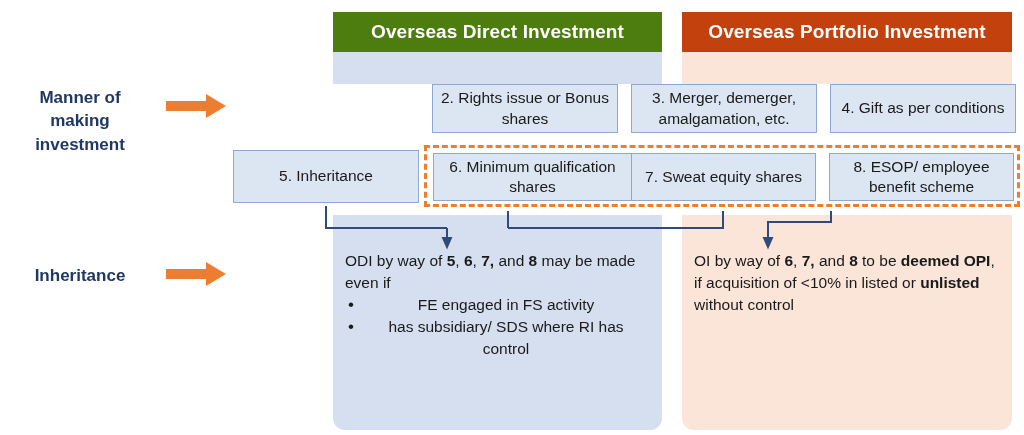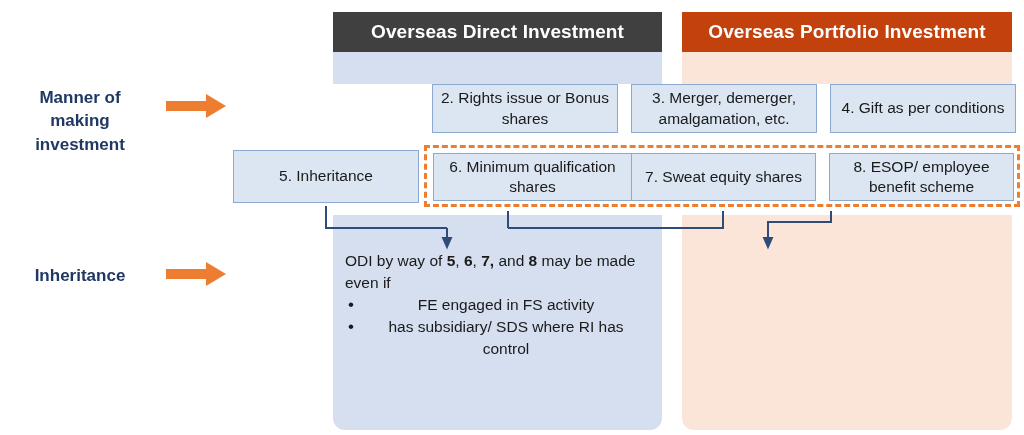--- a/index.html
+++ b/index.html
@@ -11,21 +11,21 @@
   }
   .stage{position:absolute;left:0;top:0;width:1024px;height:435px;}
 
   
   .panel{position:absolute;}
   .panel-head{
     position:absolute;left:0;top:0;width:100%;height:40px;
     display:flex;align-items:center;justify-content:center;
     color:#ffffff;font-weight:bold;font-size:19px;letter-spacing:.1px;
   }
-  #odi-panel .panel-head{background:#404040;}
+  #odi-panel .panel-head{background:#4d7c0f;}
   #odi-panel .band{background:#d6dff0;}
   #opi-panel .panel-head{background:#c2410c;}
   #opi-panel .band{background:#fae5d8;}
 
   .band{position:absolute;left:0;width:100%;}
   .band.bottom{border-radius:0 0 12px 12px;}
 
   
   .side-label{
     position:absolute;text-align:center;color:#1f3864;
@@ -148,14 +148,17 @@
   <div class="exc-text" style="left:345px;top:250px;width:300px;">
     <div>
       <span>ODI by way of </span><b>5</b><span>, </span><b>6</b><span>, </span><b>7,</b><span> and </span><b>8</b><span> may be made even if</span>
     </div>
     <ul class="bullets">
       <li>FE engaged in FS activity</li>
       <li>has subsidiary/ SDS where RI has control</li>
     </ul>
   </div>
 
+  <div class="exc-text" style="left:694px;top:250px;width:306px;">
+    <span>OI by way of </span><b>6</b><span>, </span><b>7,</b><span> and </span><b>8</b><span> to be </span><b>deemed OPI</b><span>, if acquisition of &lt;10% in listed or </span><b>unlisted</b><span> without control</span>
+  </div>
 
 </div>
 
 </body></html>

